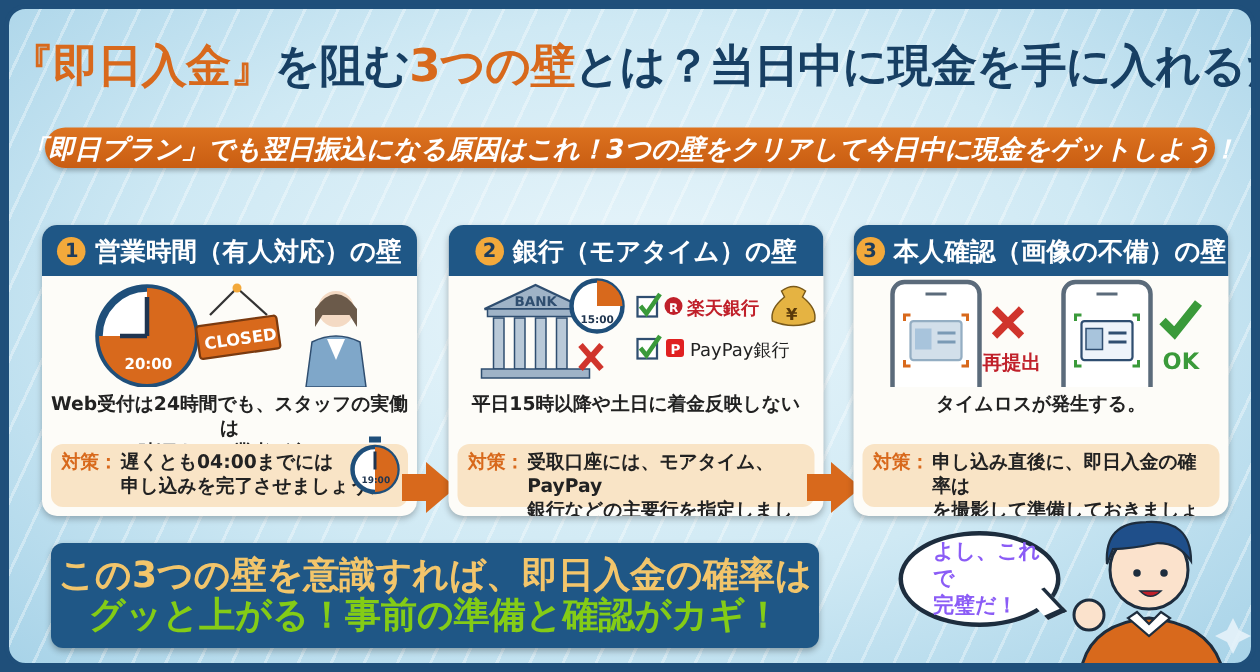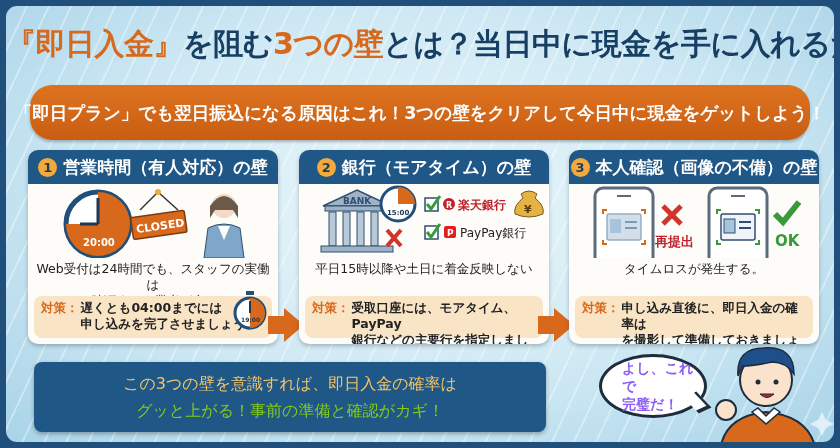--- a/index.html
+++ b/index.html
@@ -16,43 +16,43 @@
   }
 
   .title {
     position: absolute; left: 0; right: 0; top: 18px; text-align: center;
     font-size: 30px; font-weight: bold; color: #173f63; letter-spacing: -0.5px;
     white-space: nowrap;
   }
   .title .hl { color: #d8691c; text-align: right; }
 
   .subtitle-banner {
-    position: absolute; left: 24px; width: 780px; top: 79px; height: 55px;
+    position: absolute; left: 24px; width: 780px; top: 79px; height: 27px;
     background: linear-gradient(#dd7320, #c95d12);
     border-radius: 22px; color: #fff; font-size: 17.5px; font-weight: bold;
     display: flex; align-items: center; justify-content: center;
-    box-shadow: 0 2px 3px rgba(0,0,0,0.25); white-space: nowrap;
+    box-shadow: 0 2px 3px rgba(0,0,0,0.25); white-space: nowrap; font-style: italic;
   }
 
   .card {
     position: absolute; top: 144px; width: 250px; height: 194px;
     background: #fdfcf8; border-radius: 10px; overflow: hidden;
     box-shadow: 0 2px 4px rgba(0,0,0,0.25);
   }
   .card-head {
     height: 34px; background: #1f5786; color: #fff; font-size: 17px; font-weight: bold;
     display: flex; align-items: center; justify-content: center; gap: 6px; white-space: nowrap;
   }
   .num {
     width: 19px; height: 19px; border-radius: 50%; background: #f3a93b; color: #1f3c5b;
     font-size: 13px; font-weight: bold; display: inline-flex; align-items: center; justify-content: center;
   }
   .illus { height: 74px; position: relative; }
   .desc {
-    text-align: center; font-size: 12.5px; font-weight: normal; color: #222; line-height: 16px;
+    text-align: center; font-size: 12.5px; font-weight: bold; color: #222; line-height: 16px;
     padding: 0 6px; margin-top: 3px;
   }
   .tip {
     position: absolute; left: 6px; right: 6px; bottom: 6px; height: 42px;
     background: #f9e4c6; border-radius: 8px;
     display: flex; align-items: flex-start; padding: 4px 6px 0 7px;
     font-size: 12.5px; font-weight: bold; color: #222; line-height: 16px;
   }
   .tip-label { color: #d8691c; white-space: nowrap; margin-right: 2px; }
 
@@ -62,21 +62,21 @@
     border-left: 20px solid #d8691c;
   }
   .arrow::before {
     content: ""; position: absolute; left: -36px; top: -9px; width: 16px; height: 18px; background: #d8691c;
   }
 
   .summary {
     position: absolute; left: 28px; width: 512px; top: 356px; height: 70px;
     background: #1f5786; border-radius: 8px; box-shadow: 0 2px 4px rgba(0,0,0,0.3);
     display: flex; flex-direction: column; align-items: center; justify-content: center;
-    font-weight: normal; font-size: 16px; line-height: 27px;
+    font-weight: bold; font-size: 24px; line-height: 27px;
   }
   .summary .l1 { color: #f2c56b; }
   .summary .l2 { color: #84cc16; }
 
   .bubble {
     position: absolute; left: 593px; top: 348px; width: 108px; height: 64px;
     background: #fff; border: 3px solid #1d2d3e; border-radius: 50%;
     display: flex; flex-direction: column; justify-content: center; padding-left: 20px;
     font-size: 14px; font-weight: bold; color: #8b5cf6; line-height: 18px;
   }

